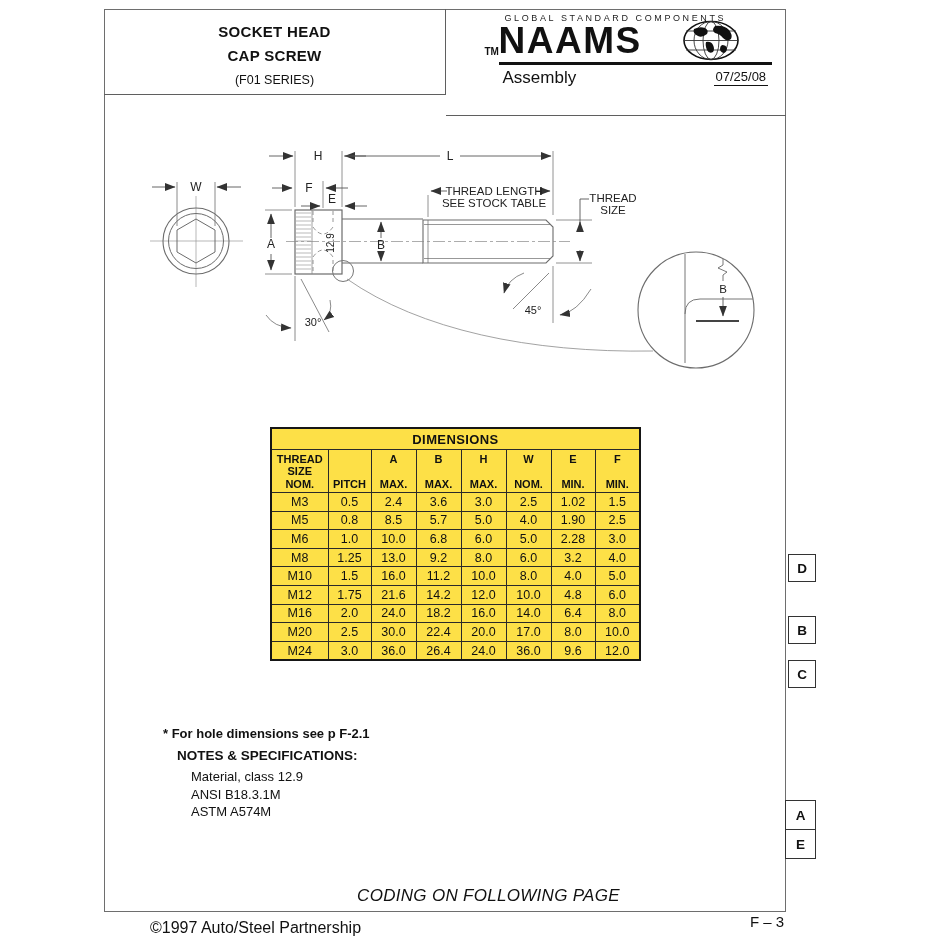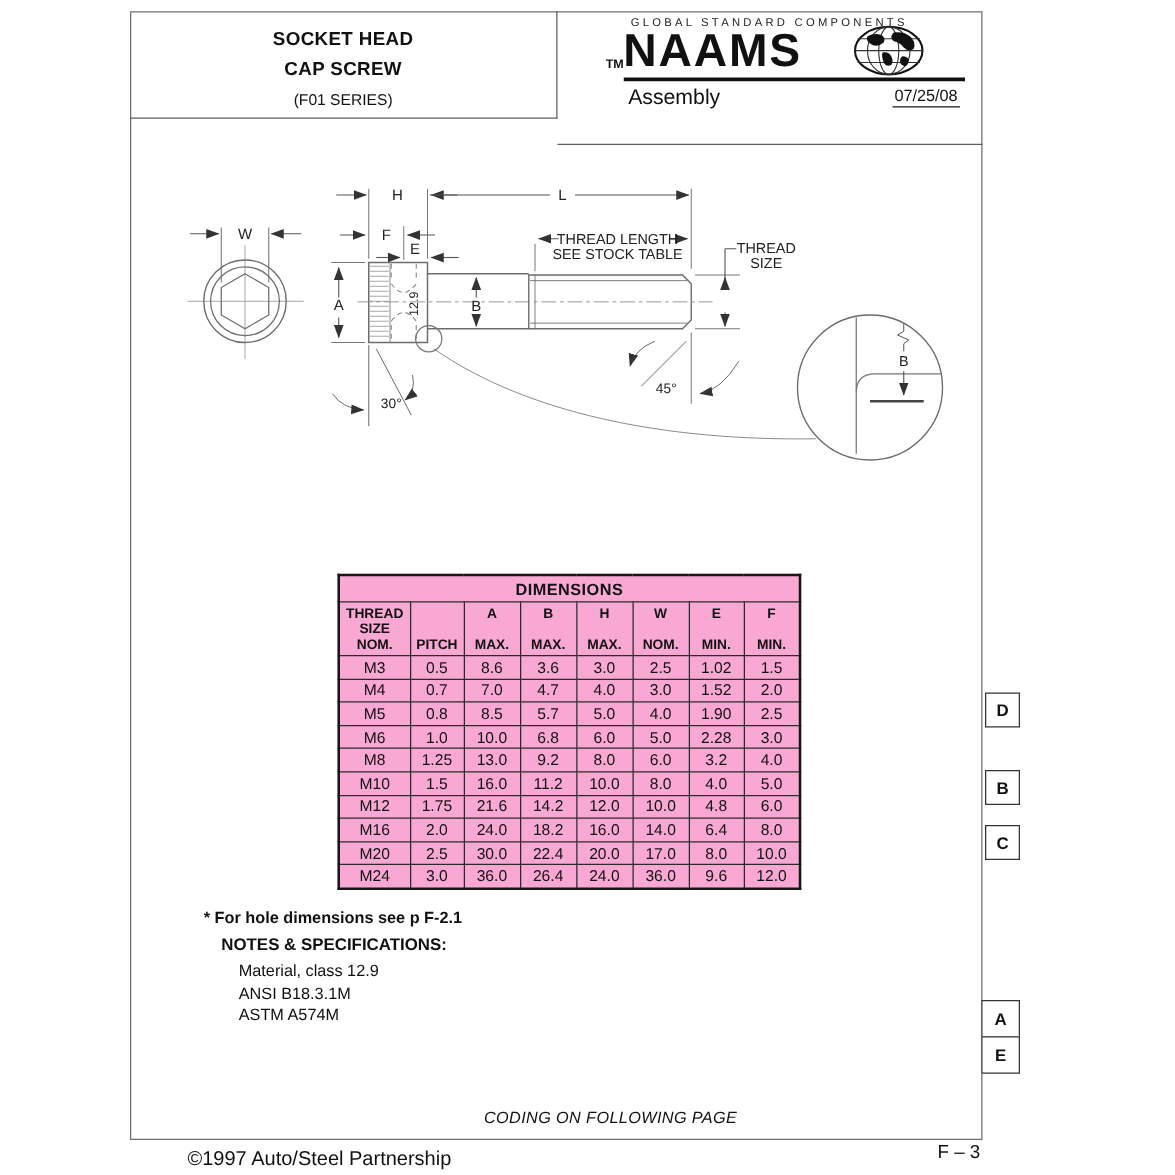--- a/index.html
+++ b/index.html
@@ -38,23 +38,22 @@
   .category { position:absolute; left:57px; top:59px; font-size:17px; }
   .date { position:absolute; left:268px; top:60px; font-size:13px; border-bottom:1.5px solid #111; padding:0 2px 1px 2px; }
 
   
   svg.drawing { position:absolute; left:104px; top:95px; }
   svg text { font-family:"Liberation Sans", sans-serif; fill:#222; }
 
   
   table.dims {
     position:absolute; left:270px; top:427px;
-    border-collapse:collapse; table-layout:fixed; background:#f9a8d4;
+    border-collapse:collapse; table-layout:fixed; background:#fde047;
     border:2px solid #161616;
-    margin-top:32px;
   }
   table.dims td, table.dims th { border:1px solid #2a2a2a; padding:0; }
   .tbl-title td { height:20px; font-size:13px; font-weight:bold; text-align:center; letter-spacing:.4px; }
   tr.hdr th { height:40px; vertical-align:bottom; font-size:11px; font-weight:bold; text-align:center; padding-bottom:2px; }
   tr.hdr .hl { height:12.5px; line-height:12.5px; }
   table.dims tbody td { height:17.6px; font-size:12.5px; text-align:center; }
 
   
   .note-hole  { left:163px; top:726px; font-size:13px; font-weight:bold; }
   .notes-title{ left:177px; top:748px; font-size:13.5px; font-weight:bold; }
@@ -68,21 +67,21 @@
     font-size:13.5px; font-weight:bold;
   }
   .zone-d { left:788px; top:554px; }
   .zone-b { left:788px; top:616px; }
   .zone-c { left:788px; top:660px; }
   .zone-a { left:785px; top:800px; width:31px; height:30px; }
   .zone-e { left:785px; top:829px; width:31px; height:30px; }
 
   
   .coding { left:104px; top:886px; width:769px; text-align:center;
-            font-size:13px; font-style:italic; letter-spacing:.3px; }
+            font-size:17px; font-style:italic; letter-spacing:.3px; }
   .copyright { left:106px; top:919px; font-size:16px;margin-left:44px; }
   .page-num  { left:750px; top:913px; font-size:15px; }
 </style>
 </head>
 <body>
 
 <div class="abs frame"></div>
 
 <div class="abs header-left">
   <div class="doc-title">
@@ -319,36 +318,26 @@
           <div class="hl">F</div>
           <div class="hl"></div>
           <div class="hl">MIN.</div>
         </th>
       </tr>
   </thead>
   <tbody>
       <tr>
         <td>M3</td>
         <td>0.5</td>
-        <td>8.6</td>
+        <td>2.4</td>
         <td>3.6</td>
         <td>3.0</td>
         <td>2.5</td>
         <td>1.02</td>
         <td>1.5</td>
-      </tr>
-      <tr>
-        <td>M4</td>
-        <td>0.7</td>
-        <td>7.0</td>
-        <td>4.7</td>
-        <td>4.0</td>
-        <td>3.0</td>
-        <td>1.52</td>
-        <td>2.0</td>
       </tr>
       <tr>
         <td>M5</td>
         <td>0.8</td>
         <td>8.5</td>
         <td>5.7</td>
         <td>5.0</td>
         <td>4.0</td>
         <td>1.90</td>
         <td>2.5</td>

